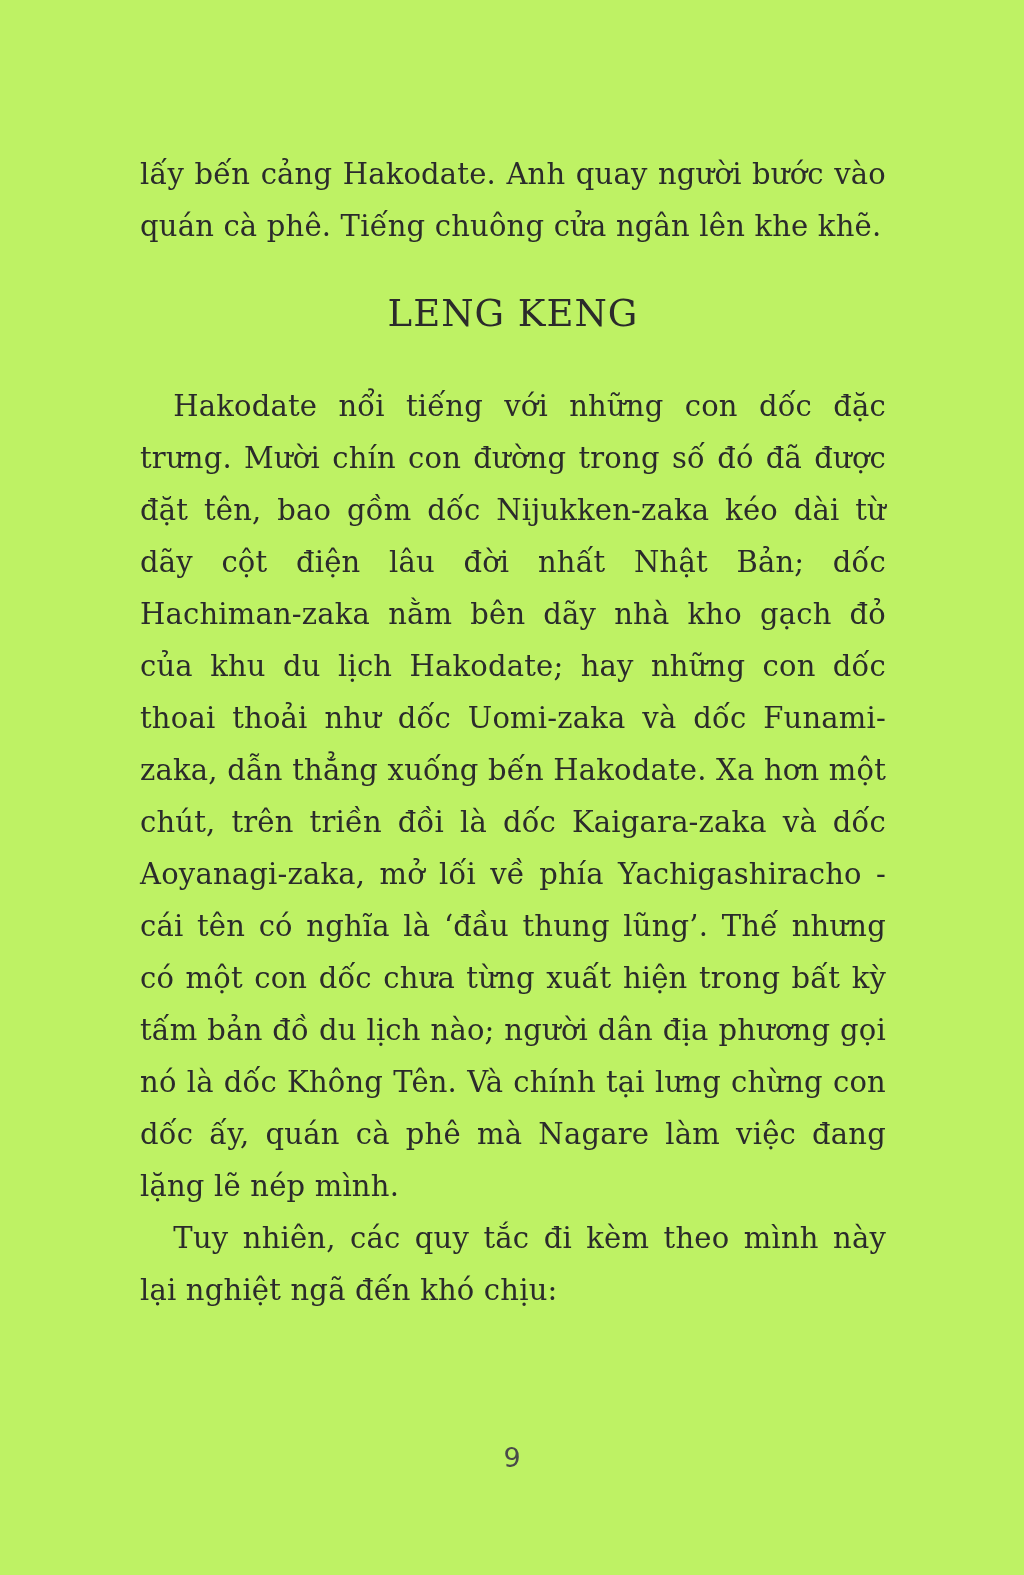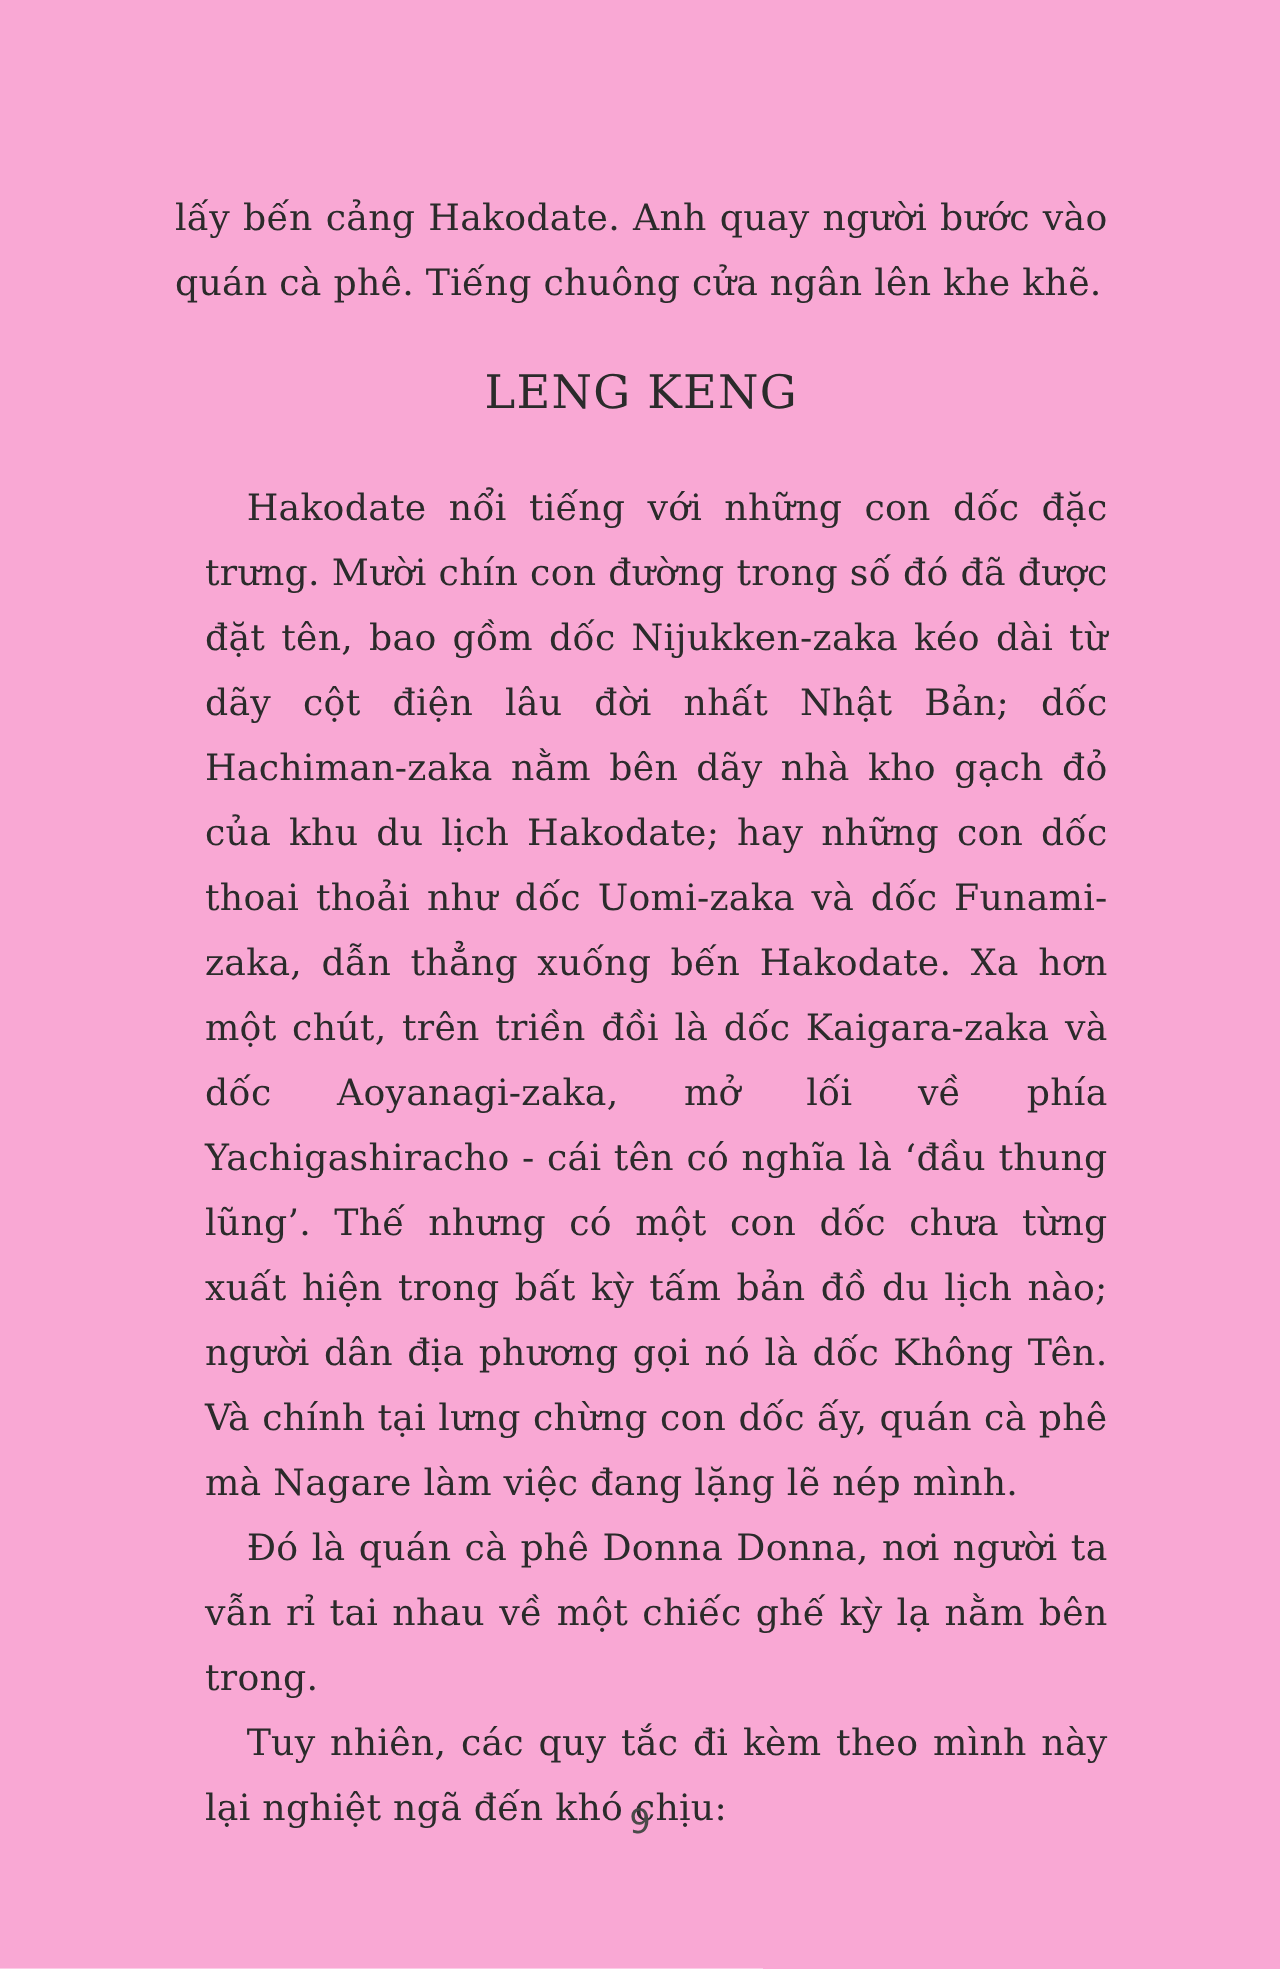--- a/index.html
+++ b/index.html
@@ -4,41 +4,40 @@
 <style>
   html, body {
     margin: 0;
     padding: 0;
     background: #ffffff;
   }
   .page {
     position: relative;
     width: 1024px;
     height: 1575px;
-    background: #f9a8d4;
+    background: #bef264;
     font-family: "DejaVu Serif", "Liberation Serif", serif;
     color: #2b2b2b;
     overflow: hidden;
   }
   .text-block {
     position: absolute;
     top: 148px;
     left: 140px;
     width: 746px;
   }
   p.body {
     margin: 0;
     font-size: 29px;
     line-height: 52px;
     text-align: justify;
     letter-spacing: 0.2px;
   }
   p.body.indent {
     text-indent: 1.15em;
-    margin-left: 24px;
   }
   h2.sound-heading {
     margin: 36px 0 40px 0;
     font-size: 37px;
     line-height: 52px;
     font-weight: normal;
     text-align: center;
     letter-spacing: 1px;
   }
   .page-number {
@@ -58,21 +57,20 @@
 <div class="page">
 
   <div class="text-block">
 
     <p class="body">lấy bến cảng Hakodate. Anh quay người bước vào quán cà phê. Tiếng chuông cửa ngân lên khe khẽ.</p>
 
     <h2 class="sound-heading">LENG KENG</h2>
 
     <p class="body indent">Hakodate nổi tiếng với những con dốc đặc trưng. Mười chín con đường trong số đó đã được đặt tên, bao gồm dốc Nijukken-zaka kéo dài từ dãy cột điện lâu đời nhất Nhật Bản; dốc Hachiman-zaka nằm bên dãy nhà kho gạch đỏ của khu du lịch Hakodate; hay những con dốc thoai thoải như dốc Uomi-zaka và dốc Funami-zaka, dẫn thẳng xuống bến Hakodate. Xa hơn một chút, trên triền đồi là dốc Kaigara-zaka và dốc Aoyanagi-zaka, mở lối về phía Yachigashiracho - cái tên có nghĩa là ‘đầu thung lũng’. Thế nhưng có một con dốc chưa từng xuất hiện trong bất kỳ tấm bản đồ du lịch nào; người dân địa phương gọi nó là dốc Không Tên. Và chính tại lưng chừng con dốc ấy, quán cà phê mà Nagare làm việc đang lặng lẽ nép mình.</p>
 
-    <p class="body indent">Đó là quán cà phê Donna Donna, nơi người ta vẫn rỉ tai nhau về một chiếc ghế kỳ lạ nằm bên trong.</p>
 
 
     <p class="body indent">Tuy nhiên, các quy tắc đi kèm theo mình này lại nghiệt ngã đến khó chịu:</p>
 
   </div>
 
   <div class="page-number">9</div>
 
 </div>
 

